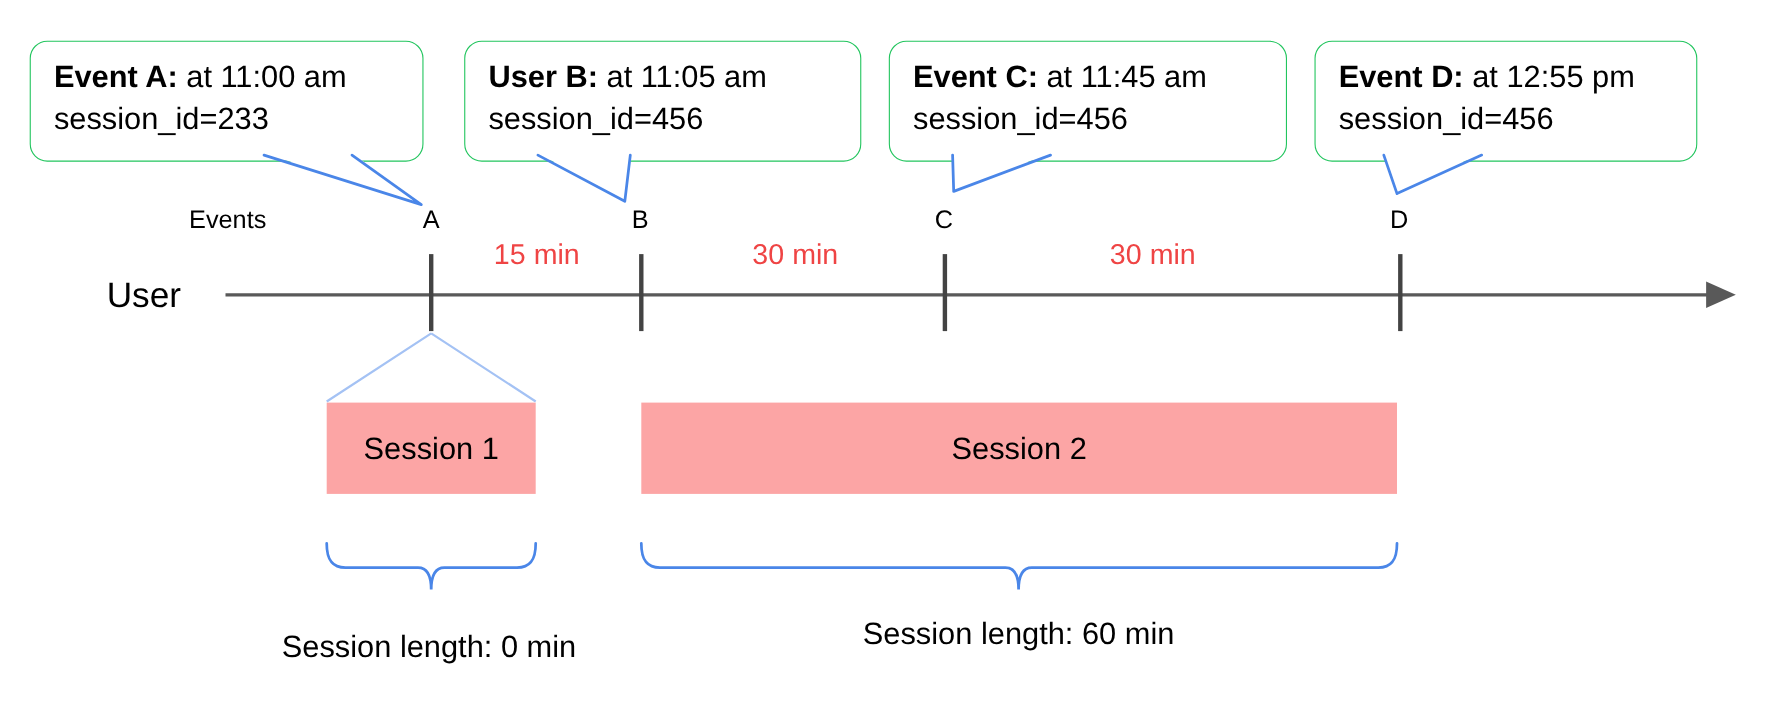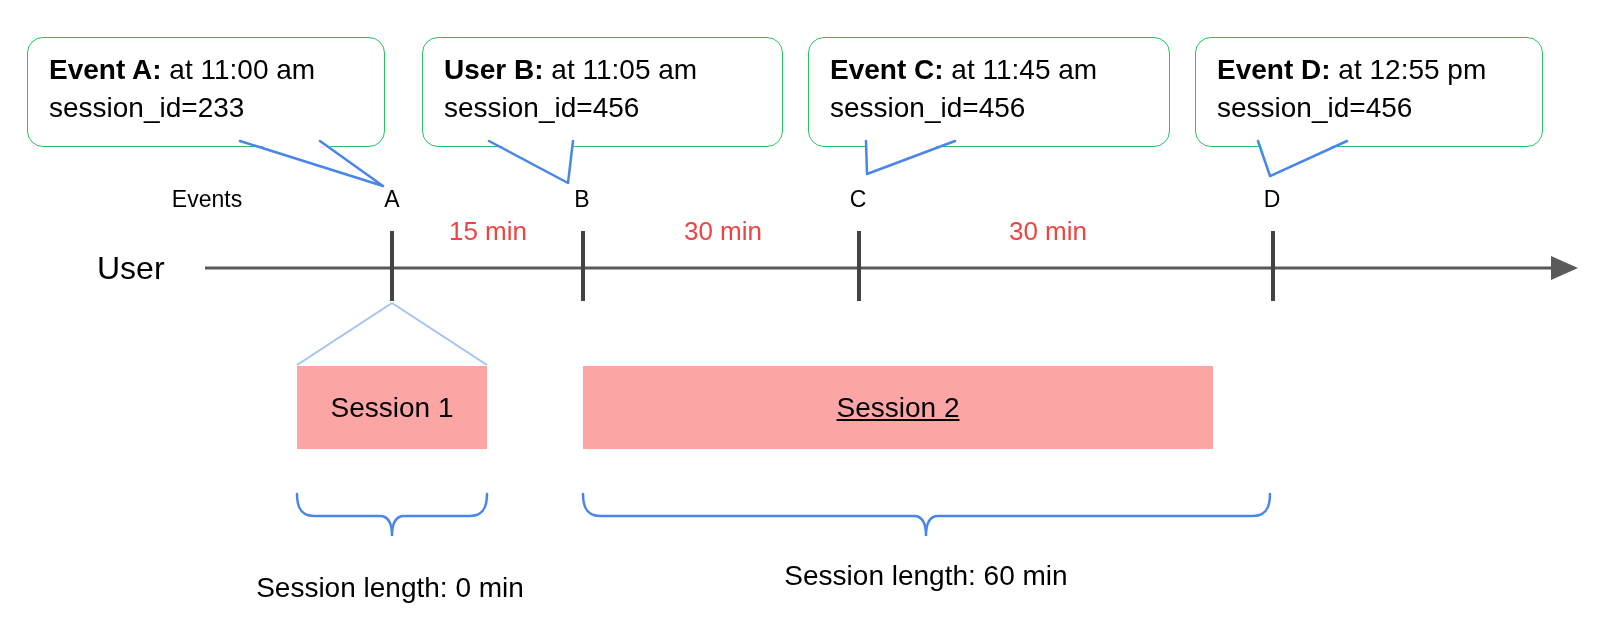--- a/index.html
+++ b/index.html
@@ -70,21 +70,21 @@
 
   <div class="lbl center interval" style="left:488px;top:216px;">15 min</div>
   <div class="lbl center interval" style="left:723px;top:216px;">30 min</div>
   <div class="lbl center interval" style="left:1048px;top:216px;">30 min</div>
 
   <div class="lbl user" style="left:97px;top:250px;">User</div>
 
   <div class="session-box" style="left:297px;top:366px;width:190px;height:83px;">
     <span>Session 1</span>
   </div>
-  <div class="session-box" style="left:583px;top:366px;width:630px;height:83px;text-decoration:underline;">
+  <div class="session-box" style="left:583px;top:366px;width:687px;height:83px;">
     <span>Session 2</span>
   </div>
 
   <div class="lbl center session-len" style="left:390px;top:572px;">Session length: 0 min</div>
   <div class="lbl center session-len" style="left:926px;top:560px;">Session length: 60 min</div>
 
   <svg class="overlay" width="1614" height="642" viewBox="0 0 1614 642">
 
     <g>
       <path d="M240,139 L383,186 L320,139 Z" fill="#ffffff" stroke="none"></path>

